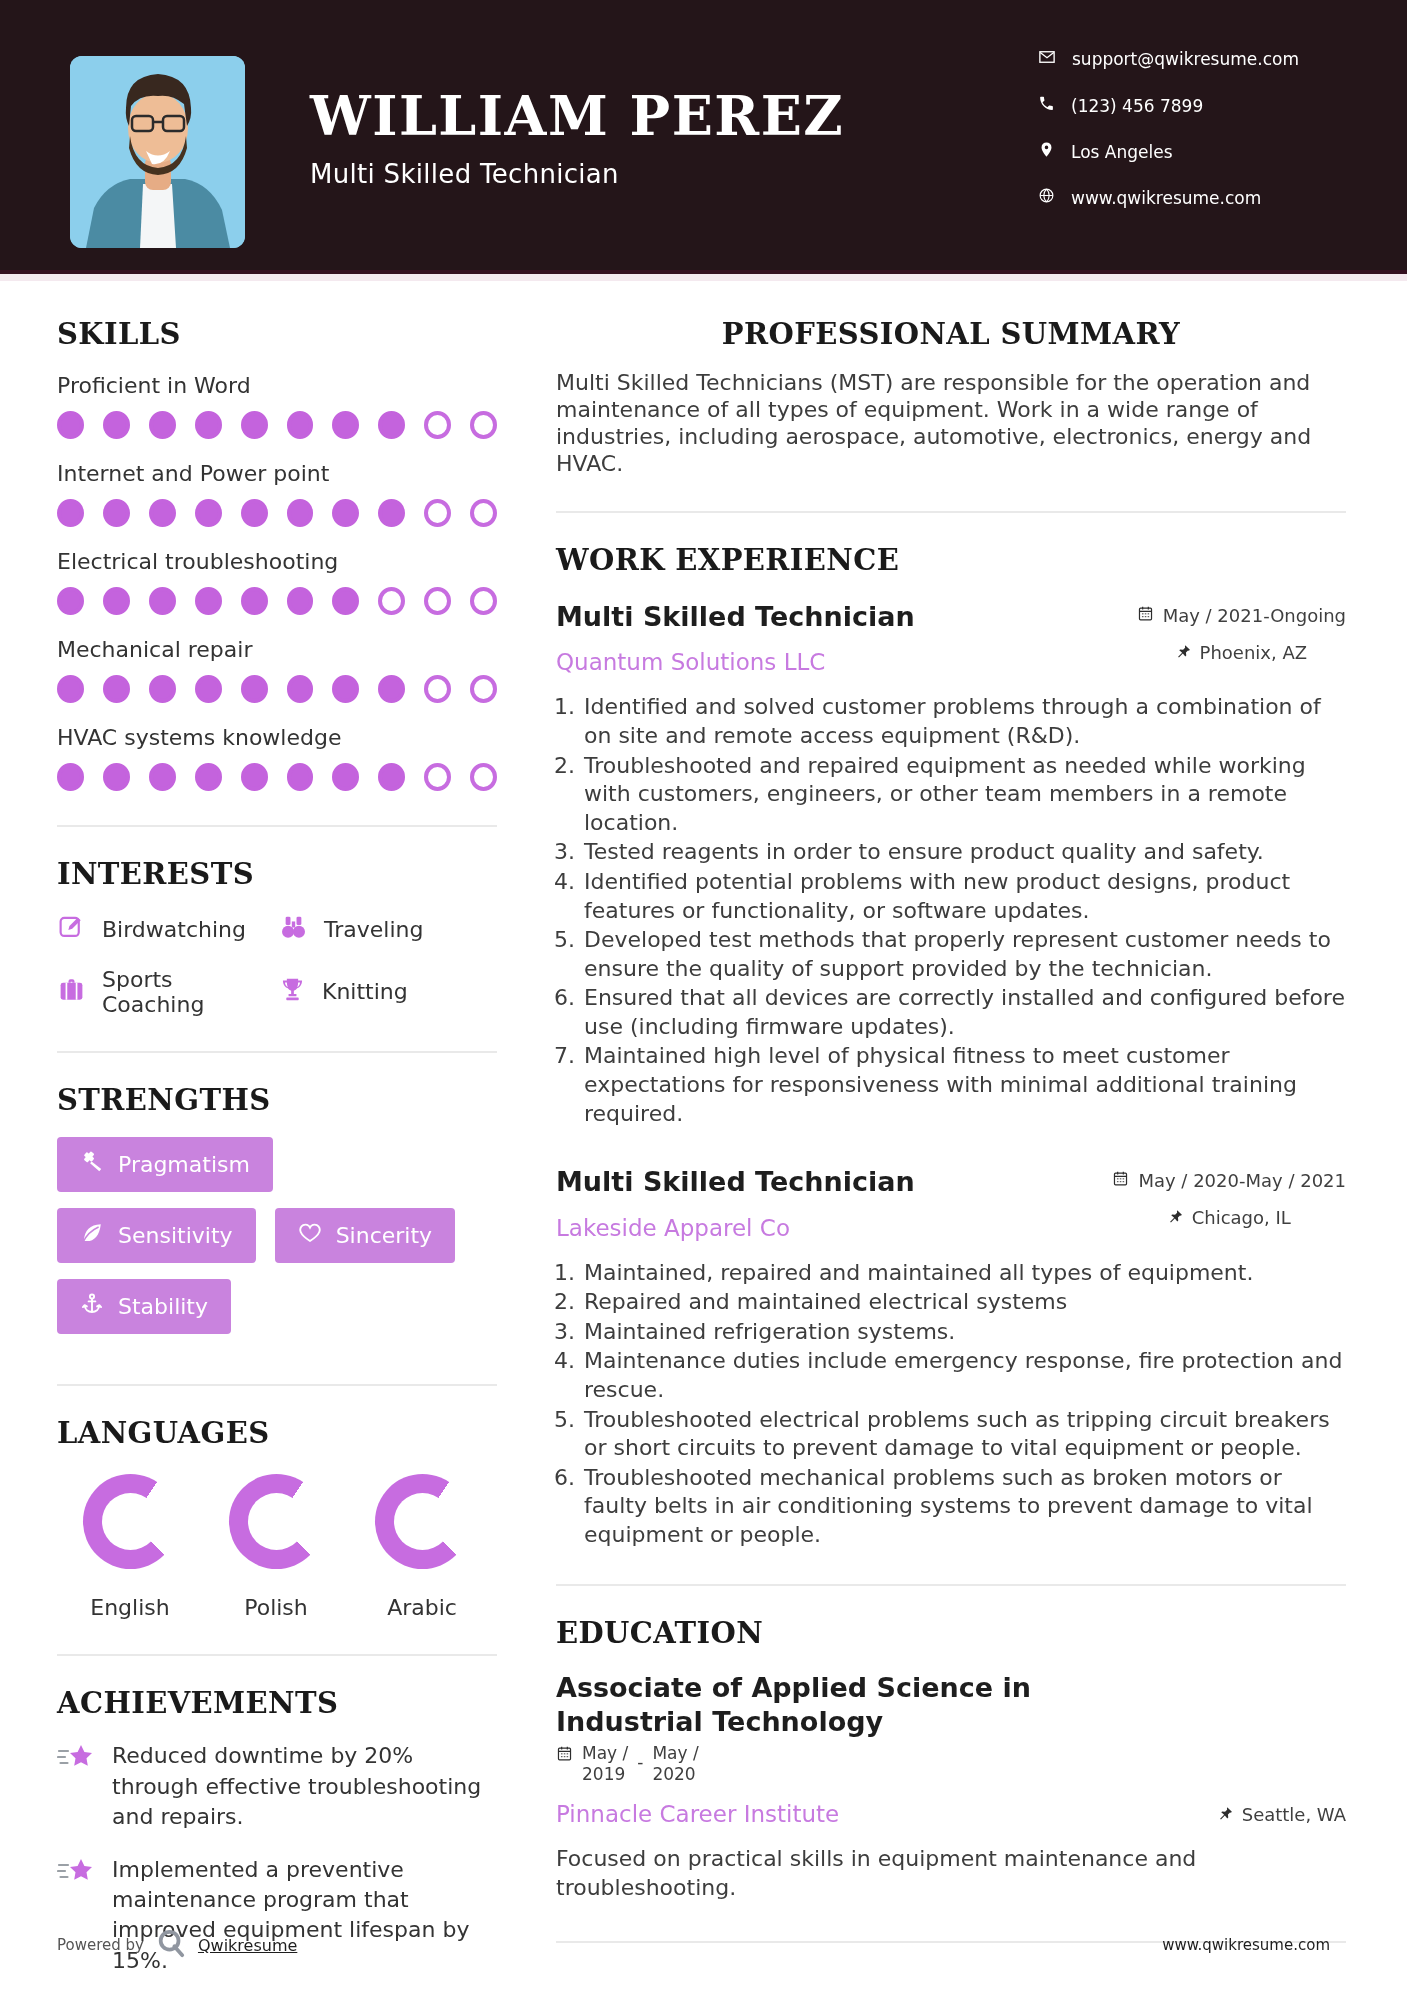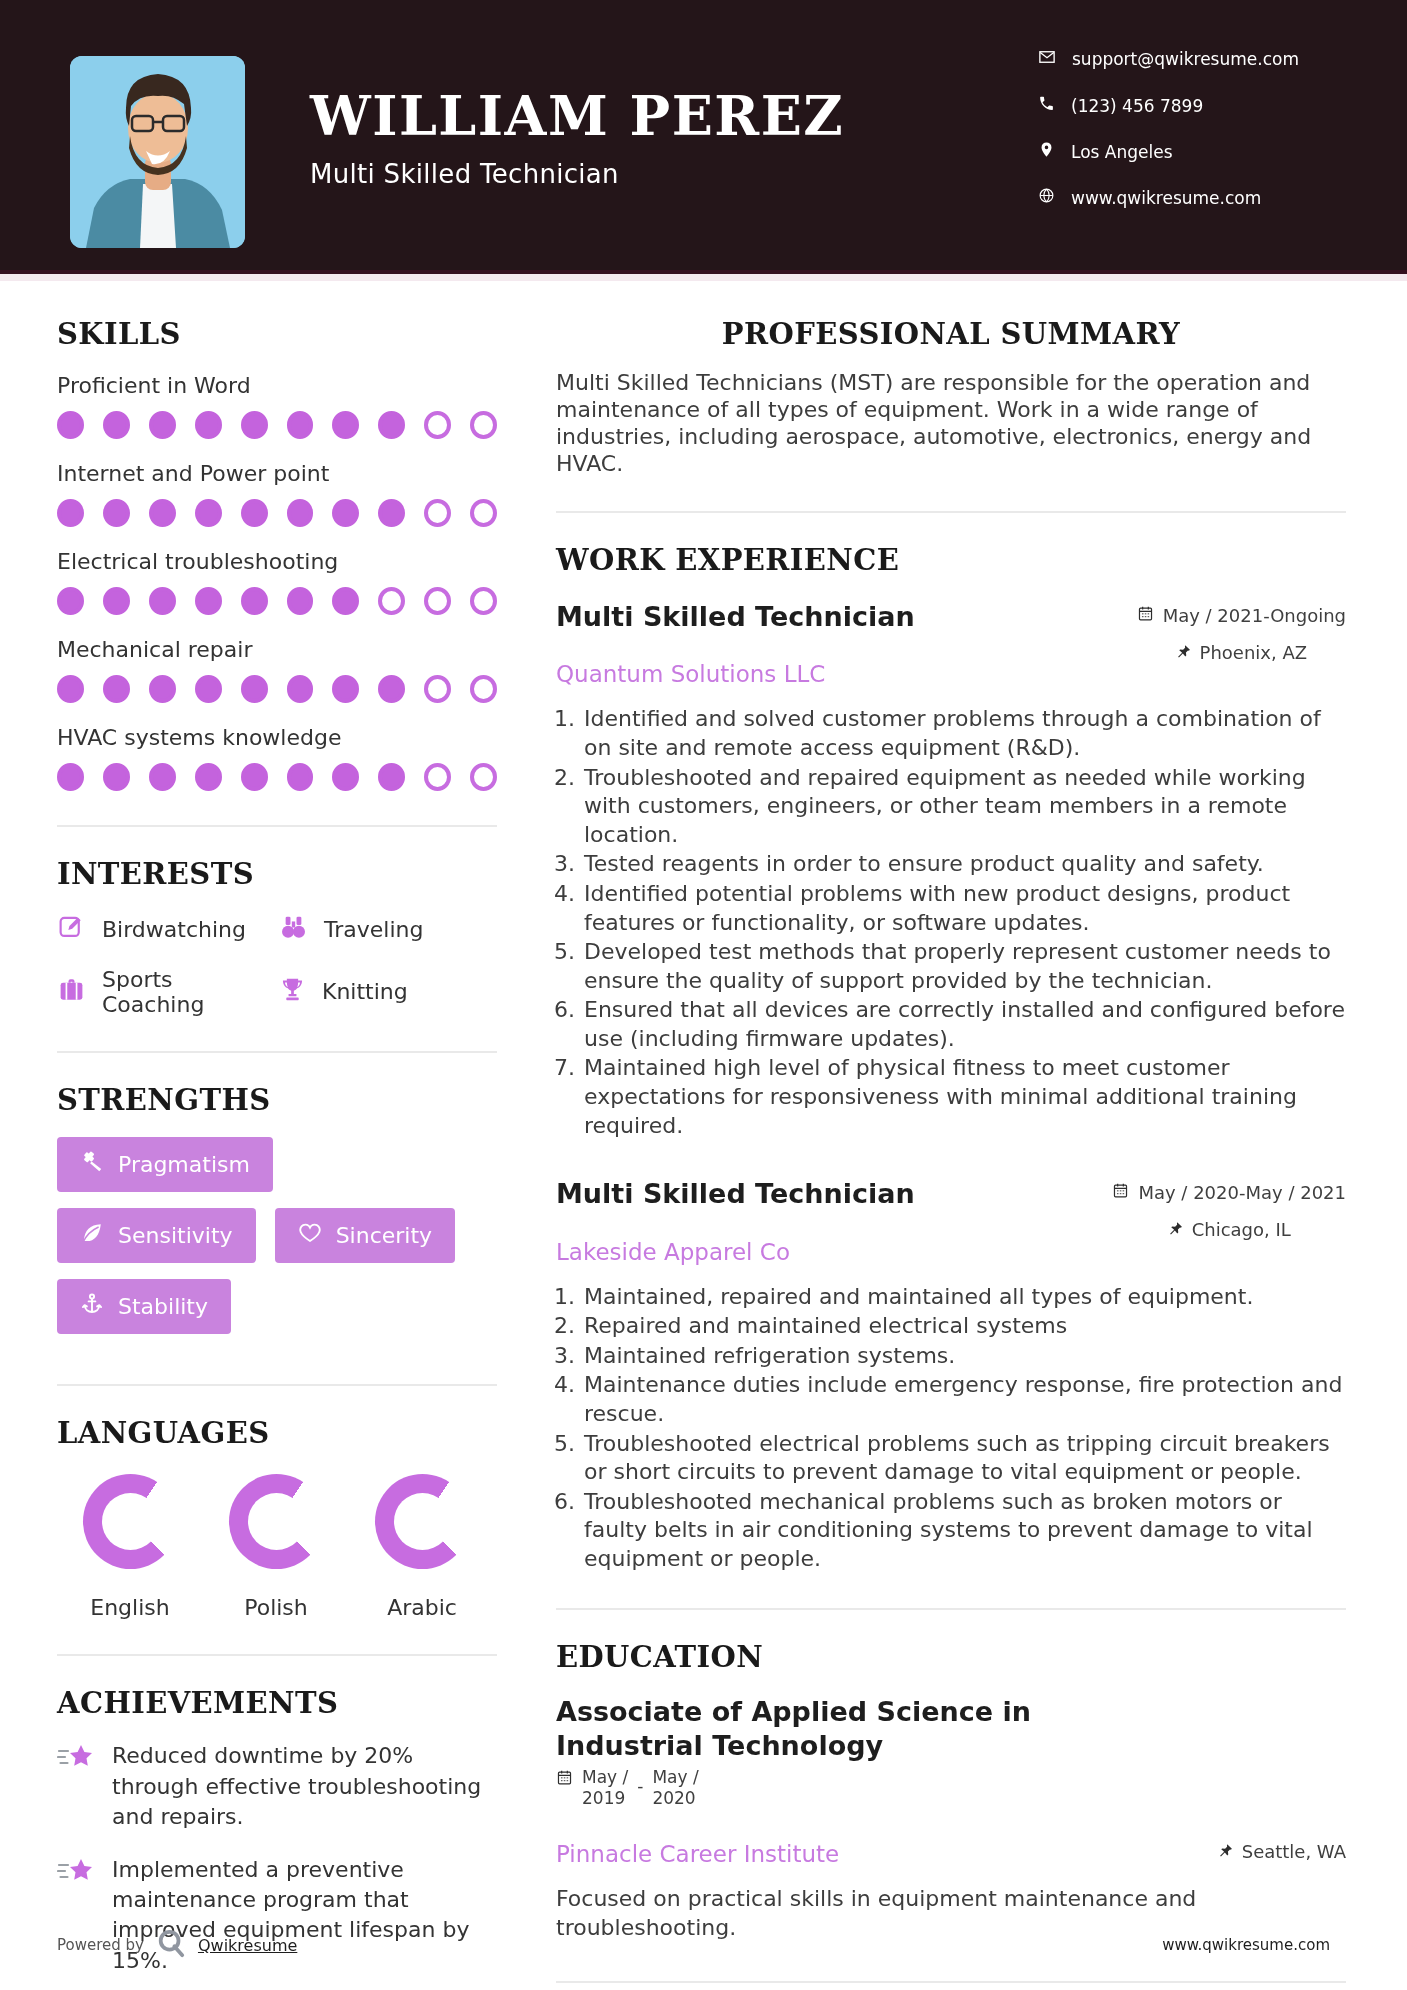--- a/index.html
+++ b/index.html
@@ -86,21 +86,21 @@
   .ach-item{display:flex;gap:17px;margin-top:22px;font-size:22px;line-height:1.38;color:#333;}
   .ach-item svg{flex:none;margin-top:2px;}
   
   .summary-h{margin-top:38px;text-align:center;}
   .summary-text{font-size:22px;line-height:1.23;margin-top:18px;color:var(--body);}
   .job{margin-top:24px;}
   .job2{margin-top:38px;}
   .job-head{display:flex;justify-content:space-between;align-items:flex-start;}
   .job-titles{min-width:0;}
   .job-title-text{font-size:27px;font-weight:700;color:#1e1e1e;line-height:1.2;}
-  .company{font-size:23px;color:#c77ae0;margin-top:28px;}
+  .company{font-size:23px;color:#c77ae0;margin-top:16px;}
   .job-meta{display:flex;flex-direction:column;align-items:center;gap:16px;flex:none;padding-top:4px;}
   .meta-row{display:flex;align-items:center;gap:9px;font-size:18px;color:var(--meta);}
   .meta-row svg{flex:none;color:#2d2d2d;}
   ol.bullets{margin:18px 0 0;padding-left:26px;font-size:22px;line-height:1.3;color:var(--body);}
   ol.bullets li{padding-left:2px;margin-bottom:1px;}
   .edu-degree{font-size:27px;font-weight:700;color:#1e1e1e;line-height:1.25;max-width:560px;}
   .edu-dates{display:flex;gap:9px;font-size:17px;line-height:1.25;color:var(--meta);flex:none;padding-top:4px;}
   .edu-desc{font-size:22px;line-height:1.3;margin-top:18px;color:var(--body);}
   .edu-head{display:flex;justify-content:space-between;align-items:flex-start;margin-top:22px;flex-direction:column;}
   
@@ -496,21 +496,21 @@
             <span>May /</span><br>
             <span>2019</span>
           </span>
           <span style="padding-top:9px;">-</span>
           <span>
             <span>May /</span><br>
             <span>2020</span>
           </span>
         </div>
       </div>
-      <div class="job-head" style="margin-top:32px;">
+      <div class="job-head" style="margin-top:16px;align-items:center;">
         <div class="company" style="margin-top:0;">Pinnacle Career Institute</div>
         <div class="meta-row">
           <span>
             <svg width="15" height="15" viewBox="0 0 24 24" fill="currentColor">
                 <path d="M14.7 1.8l7.5 7.5-1.5 1.4-1.5-.3-3.3 3.3.5 4.6-1.5 1.5-4-4.6-6.2 6.4-1.3-1.3 6.4-6.2-4.6-4 1.5-1.5 4.6.5 3.3-3.3-.3-1.5z"></path>
               </svg>
           </span>
           <span>Seattle, WA</span>
         </div>
       </div>

